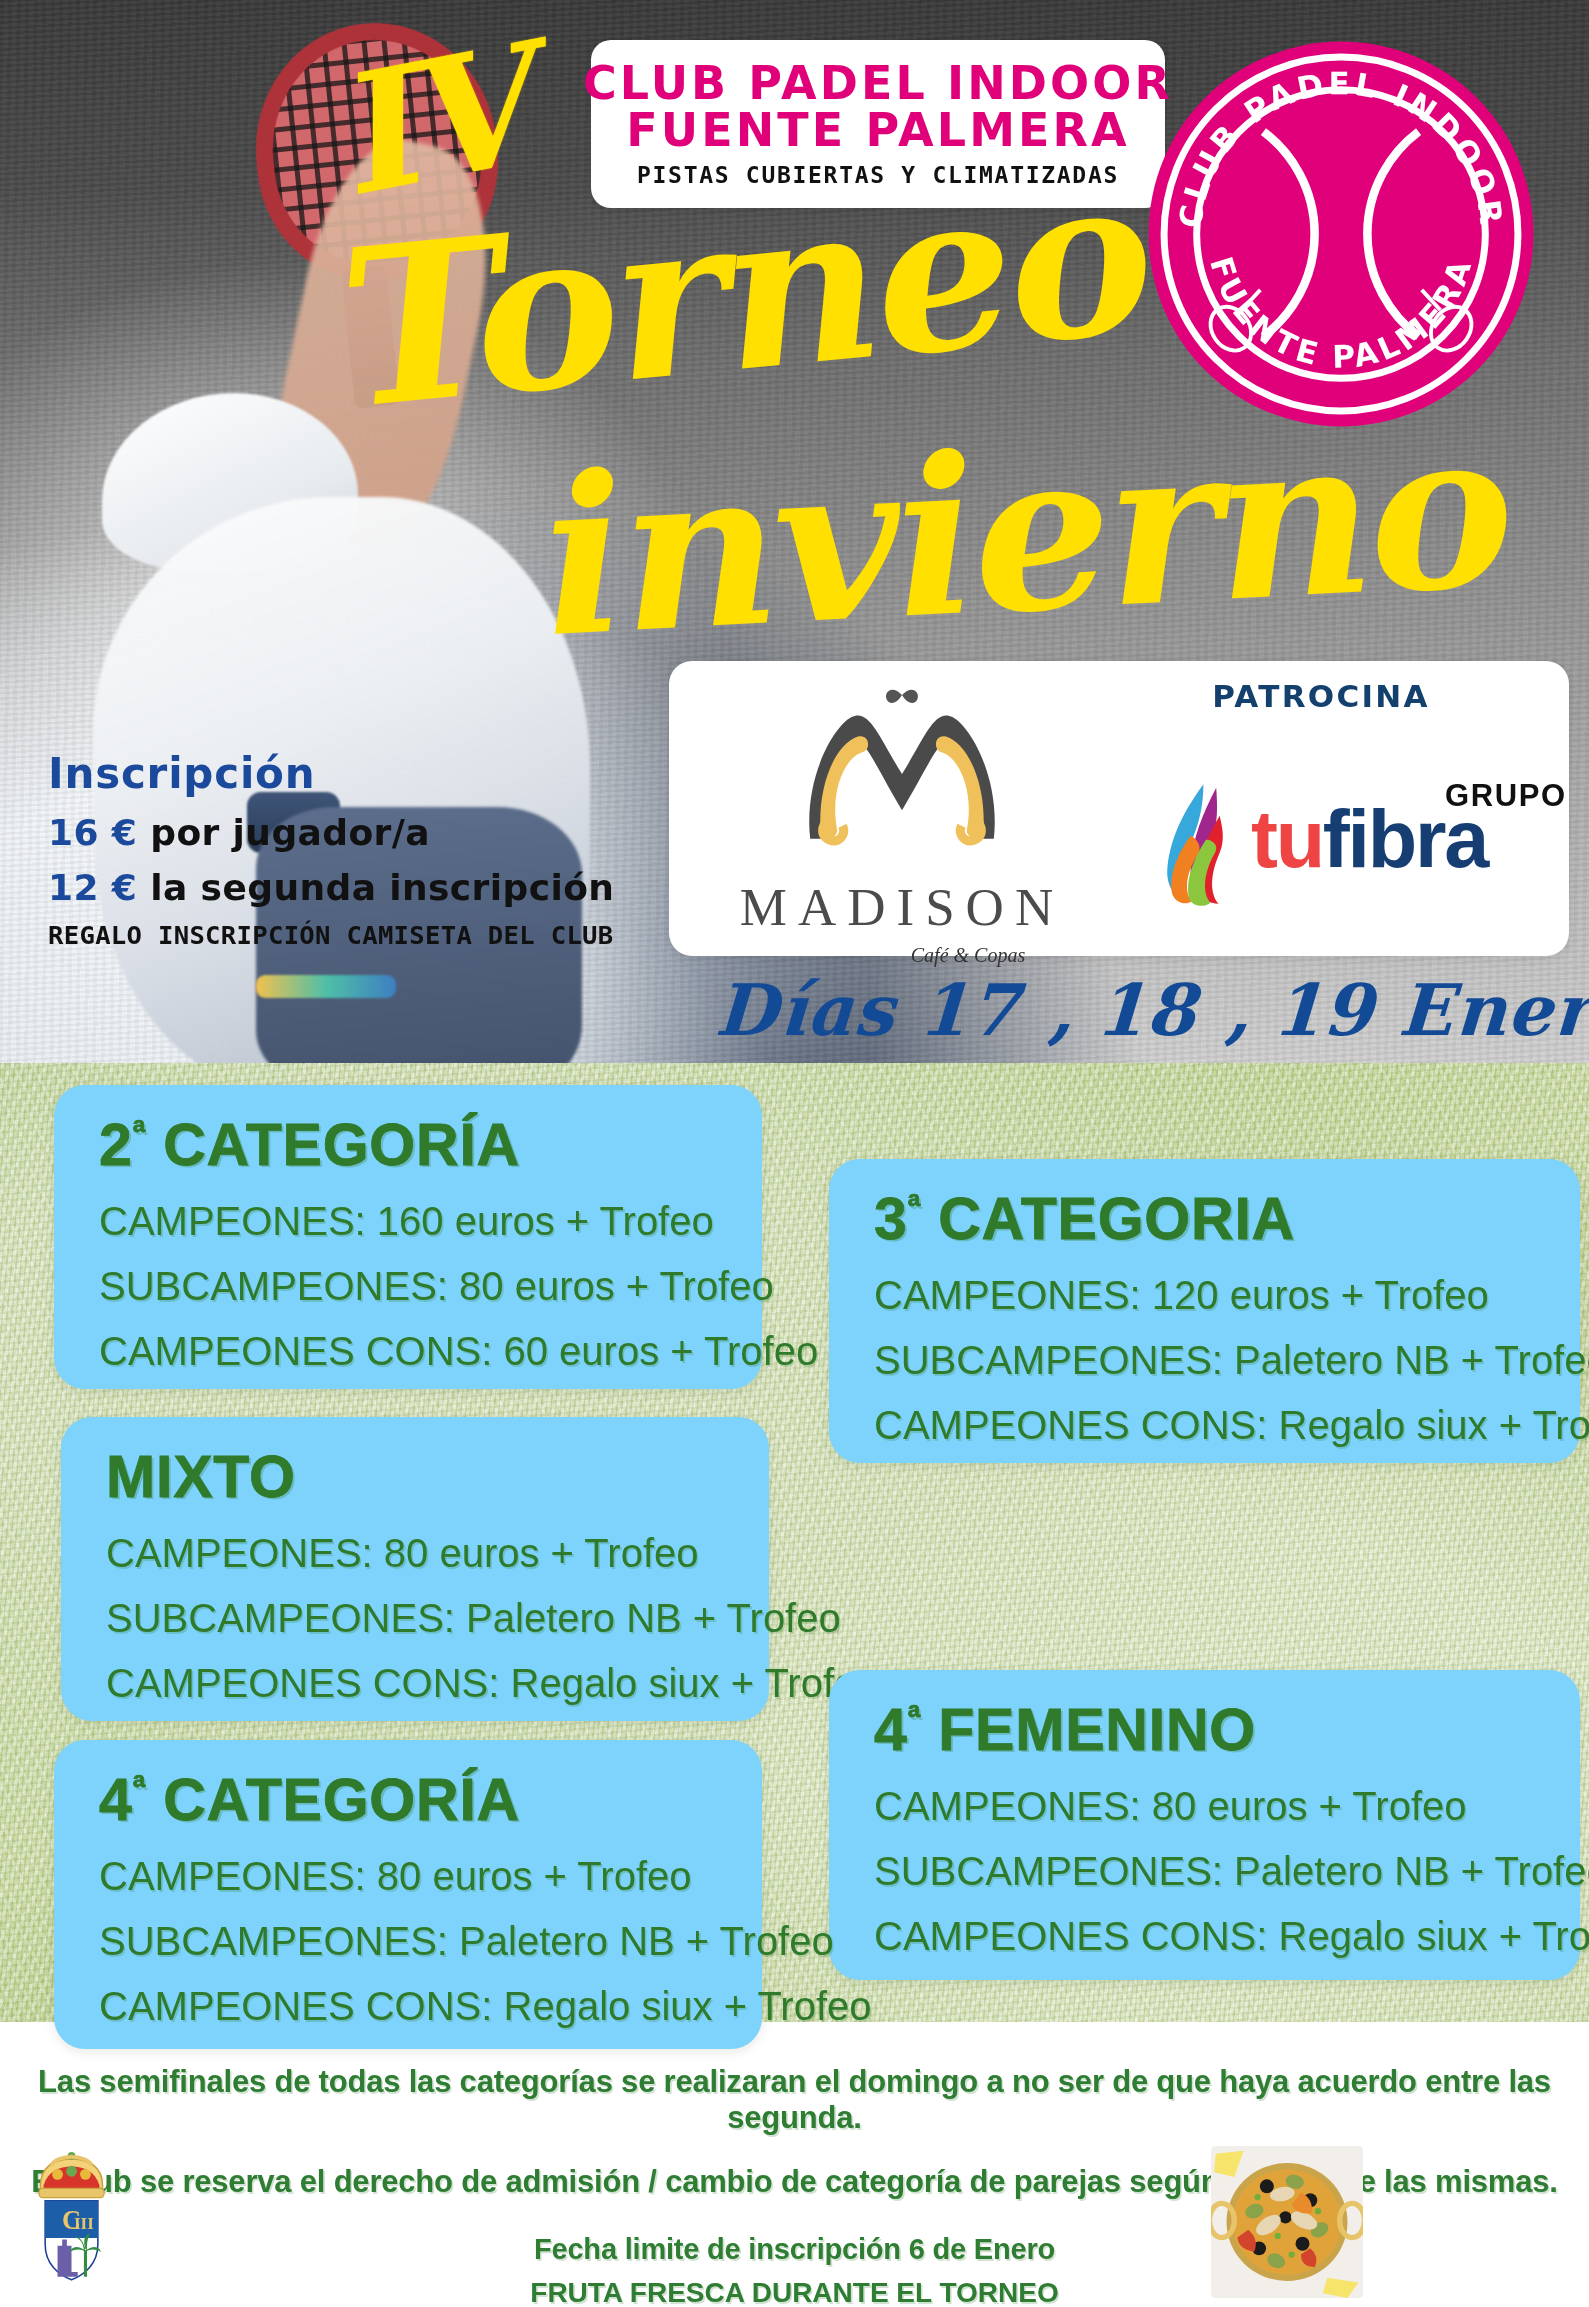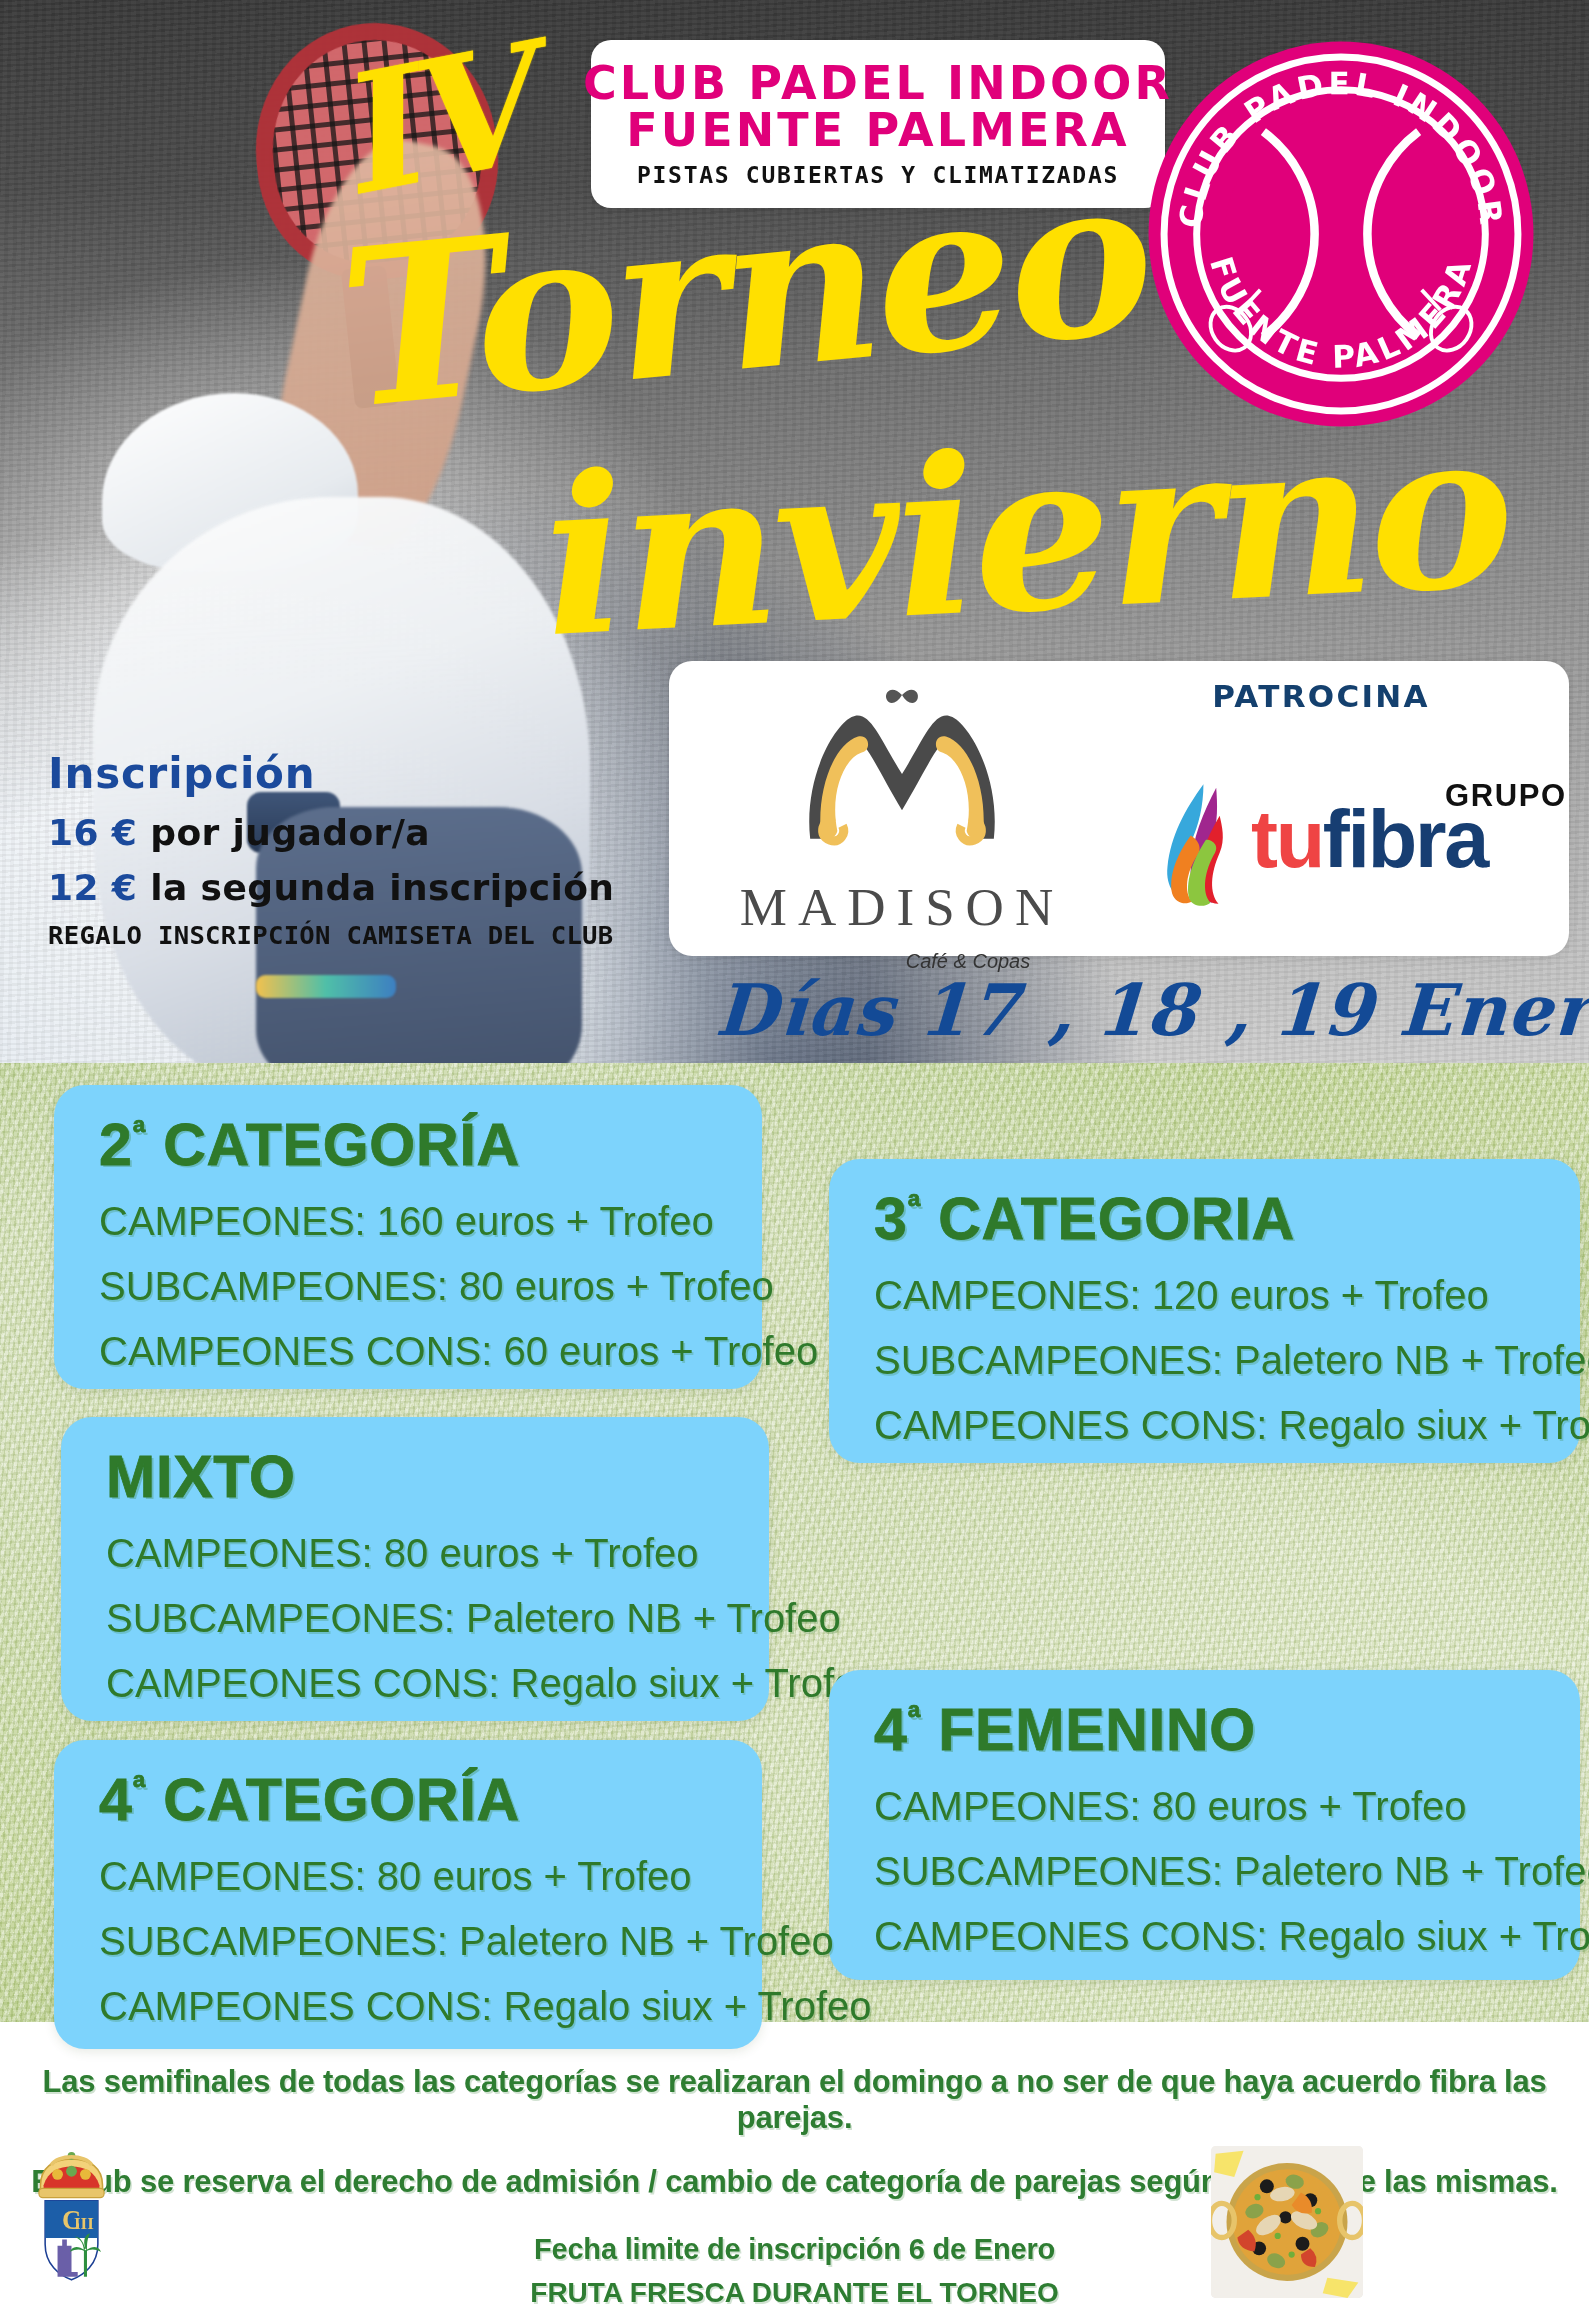--- a/index.html
+++ b/index.html
@@ -145,22 +145,22 @@
     position:absolute;left:497px;top:17px;width:310px;text-align:center;
     font-size:31px;font-weight:700;color:#14406e;letter-spacing:2.3px;
     font-family:"DejaVu Sans", sans-serif;
   }
   .madison{position:absolute;left:31px;top:15.5px;width:404px;text-align:center;}
   .madison-word{
     font-family:"Liberation Serif", serif;font-size:53px;letter-spacing:11px;
     color:#4b4b4b;margin-top:3.1px;
   }
   .madison-tag{
-    font-family:Liberation Sans, sans-serif;font-style:italic;font-size:20px;color:#333;
-    margin-top:13px;margin-left:132px;
+    font-family:Liberation Serif, serif;font-style:italic;font-size:20px;color:#333;
+    margin-top:7px;margin-left:132px;
   }
   .tufibra{position:absolute;left:466px;top:101px;width:435px;height:171px;}
   .tf-word{
     position:absolute;left:116px;top:31px;
     font-family:"Liberation Sans", sans-serif;font-weight:700;font-size:81px;
     letter-spacing:-2.3px;
   }
   .tf-tu{color:#ef4444;}
   .tf-fibra{color:#173e72;}
   .tf-grupo{
@@ -387,21 +387,21 @@
 <div class="card" id="card-cat4">
   <div class="card-title">
     <span>4</span><span class="sup">ª</span><span> CATEGORÍA</span>
   </div>
   <div class="card-line">CAMPEONES:  80 euros + Trofeo</div>
   <div class="card-line">SUBCAMPEONES: Paletero NB + Trofeo</div>
   <div class="card-line">CAMPEONES CONS: Regalo siux + Trofeo</div>
 </div>
 
 <div class="footer">
-  <div class="f-line f-big" style="margin-top:42px">Las semifinales de todas las categorías se realizaran el domingo a no ser de que haya acuerdo fibra las parejas.</div>
+  <div class="f-line f-big" style="margin-top:42px">Las semifinales de todas las categorías se realizaran el domingo a no ser de que haya acuerdo entre las segunda.</div>
   <div class="f-line f-big" style="margin-top:28px">El club se reserva el derecho de admisión / cambio de categoría de parejas según el nivel de las mismas.</div>
   <div class="f-line f-mid" style="margin-top:33px">Fecha limite de inscripción 6 de Enero</div>
   <div class="f-line f-small" style="margin-top:11px">FRUTA FRESCA DURANTE EL TORNEO</div>
 
 </div>
 
 <div class="crest">
   <svg viewBox="0 0 140 196" width="109" height="152" aria-hidden="true">
     <g>
       <path d="M30 48 C30 26 46 14 70 14 C94 14 110 26 110 48 L110 54 L30 54 Z" fill="#f3d27a" stroke="#c9a23c" stroke-width="2"></path>

